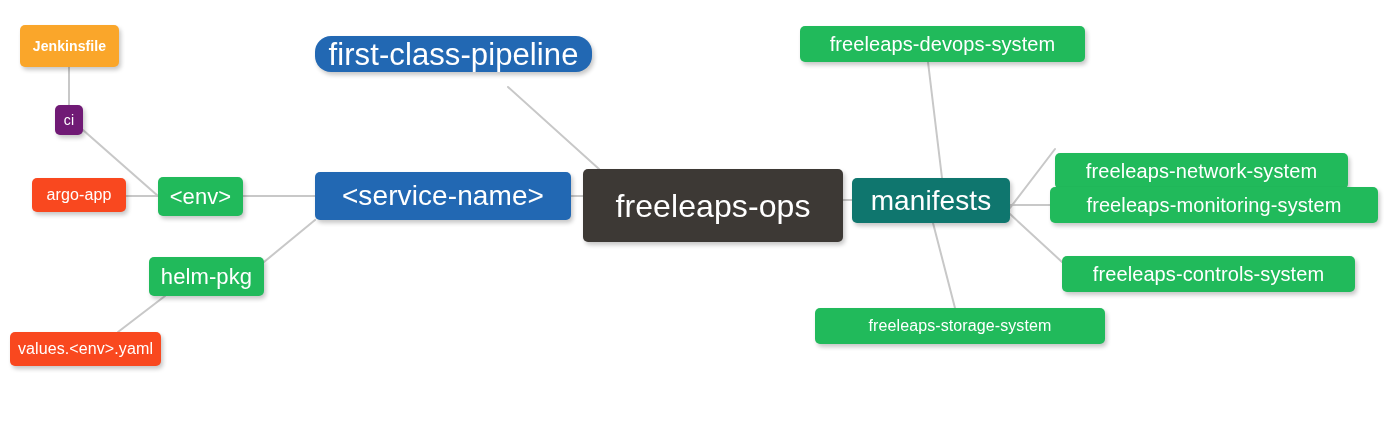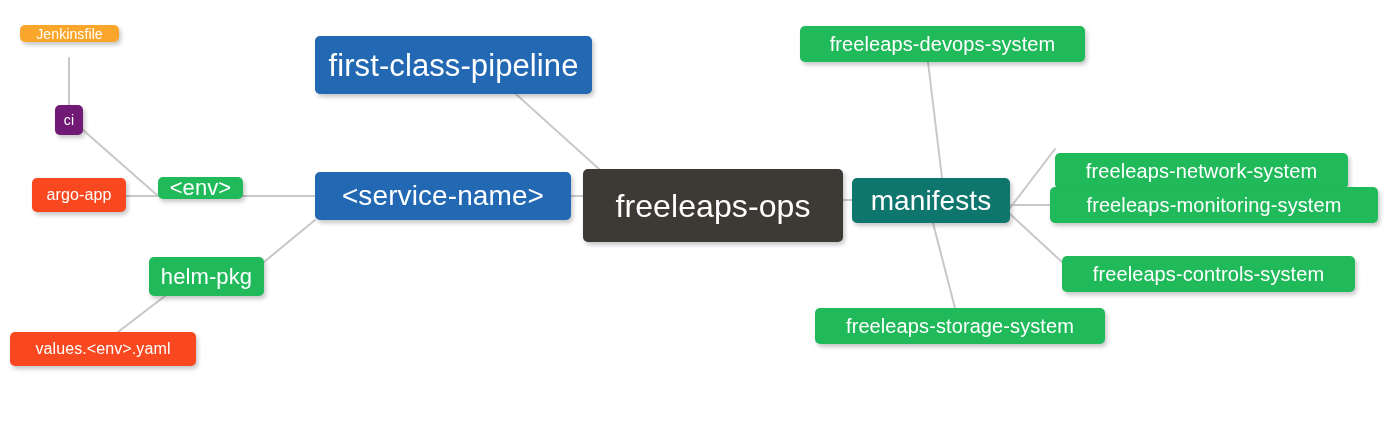--- a/index.html
+++ b/index.html
@@ -57,39 +57,39 @@
       <line x1="508" y1="87" x2="599" y2="169" stroke="#c8c8c8" stroke-width="2" stroke-linecap="round"></line>
       <line x1="571" y1="196" x2="583" y2="196" stroke="#c8c8c8" stroke-width="2" stroke-linecap="round"></line>
       <line x1="843" y1="200" x2="852" y2="200" stroke="#c8c8c8" stroke-width="2" stroke-linecap="round"></line>
       <line x1="928" y1="62" x2="942" y2="178" stroke="#c8c8c8" stroke-width="2" stroke-linecap="round"></line>
       <line x1="1055" y1="149" x2="1010" y2="208" stroke="#c8c8c8" stroke-width="2" stroke-linecap="round"></line>
       <line x1="1050" y1="205" x2="1010" y2="205" stroke="#c8c8c8" stroke-width="2" stroke-linecap="round"></line>
       <line x1="1062" y1="262" x2="1010" y2="214" stroke="#c8c8c8" stroke-width="2" stroke-linecap="round"></line>
       <line x1="955" y1="308" x2="933" y2="223" stroke="#c8c8c8" stroke-width="2" stroke-linecap="round"></line>
     </svg>
   <div id="node-layer">
-      <div class="node" style="left: 20px; top: 25px; width: 99px; height: 17px; background: rgb(250, 166, 42); font-size: 14px;">
+      <div class="node" style="left: 20px; top: 25px; width: 99px; height: 42px; background: rgb(250, 166, 42); font-size: 14px; font-weight: bold;">
         <span class="node-label">Jenkinsfile</span>
       </div>
       <div class="node" style="left: 55px; top: 105px; width: 28px; height: 30px; background: #701a75; font-size: 14px;">
         <span class="node-label">ci</span>
       </div>
       <div class="node" style="left: 32px; top: 178px; width: 94px; height: 34px; background: rgb(249, 72, 31); font-size: 16px;">
         <span class="node-label">argo-app</span>
       </div>
-      <div class="node" style="left: 158px; top: 177px; width: 85px; height: 22px; background: rgb(33, 186, 91); font-size: 22px;">
+      <div class="node" style="left: 158px; top: 177px; width: 85px; height: 39px; background: rgb(33, 186, 91); font-size: 22px;">
         <span class="node-label">&lt;env&gt;</span>
       </div>
       <div class="node" style="left: 149px; top: 257px; width: 115px; height: 39px; background: rgb(33, 186, 91); font-size: 22px;">
         <span class="node-label">helm-pkg</span>
       </div>
-      <div class="node" style="left: 10px; top: 332px; width: 186px; height: 34px; background: rgb(249, 72, 31); font-size: 16px;">
+      <div class="node" style="left: 10px; top: 332px; width: 151px; height: 34px; background: rgb(249, 72, 31); font-size: 16px;">
         <span class="node-label">values.&lt;env&gt;.yaml</span>
       </div>
-      <div class="node" style="left: 315px; top: 36px; width: 277px; height: 58px; background: rgb(34, 104, 179); font-size: 31px;">
+      <div class="node" style="left: 315px; top: 36px; width: 277px; height: 36px; background: rgb(34, 104, 179); font-size: 31px; border-radius: 16px;">
         <span class="node-label">first-class-pipeline</span>
       </div>
       <div class="node" style="left: 315px; top: 172px; width: 256px; height: 48px; background: rgb(34, 104, 179); font-size: 28px;">
         <span class="node-label">&lt;service-name&gt;</span>
       </div>
       <div class="node" style="left: 583px; top: 169px; width: 260px; height: 73px; background: rgb(61, 57, 53); font-size: 32px;">
         <span class="node-label">freeleaps-ops</span>
       </div>
       <div class="node" style="left: 852px; top: 178px; width: 158px; height: 45px; background: #0f766e; font-size: 28px;">
         <span class="node-label">manifests</span>
@@ -99,17 +99,17 @@
       </div>
       <div class="node" style="left: 1055px; top: 113px; width: 293px; height: 36px; background: rgb(33, 186, 91); font-size: 20px; margin-top: 40px;">
         <span class="node-label">freeleaps-network-system</span>
       </div>
       <div class="node" style="left: 1050px; top: 187px; width: 328px; height: 36px; background: rgb(33, 186, 91); font-size: 20px;">
         <span class="node-label">freeleaps-monitoring-system</span>
       </div>
       <div class="node" style="left: 1062px; top: 256px; width: 293px; height: 36px; background: rgb(33, 186, 91); font-size: 20px;">
         <span class="node-label">freeleaps-controls-system</span>
       </div>
-      <div class="node" style="left: 815px; top: 308px; width: 290px; height: 36px; background: rgb(33, 186, 91); font-size: 20px;">
+      <div class="node" style="left: 815px; top: 308px; width: 290px; height: 36px; background: rgb(33, 186, 91); font-size: 16px;">
         <span class="node-label">freeleaps-storage-system</span>
       </div>
     </div>
 </div>
 
 </body></html>

